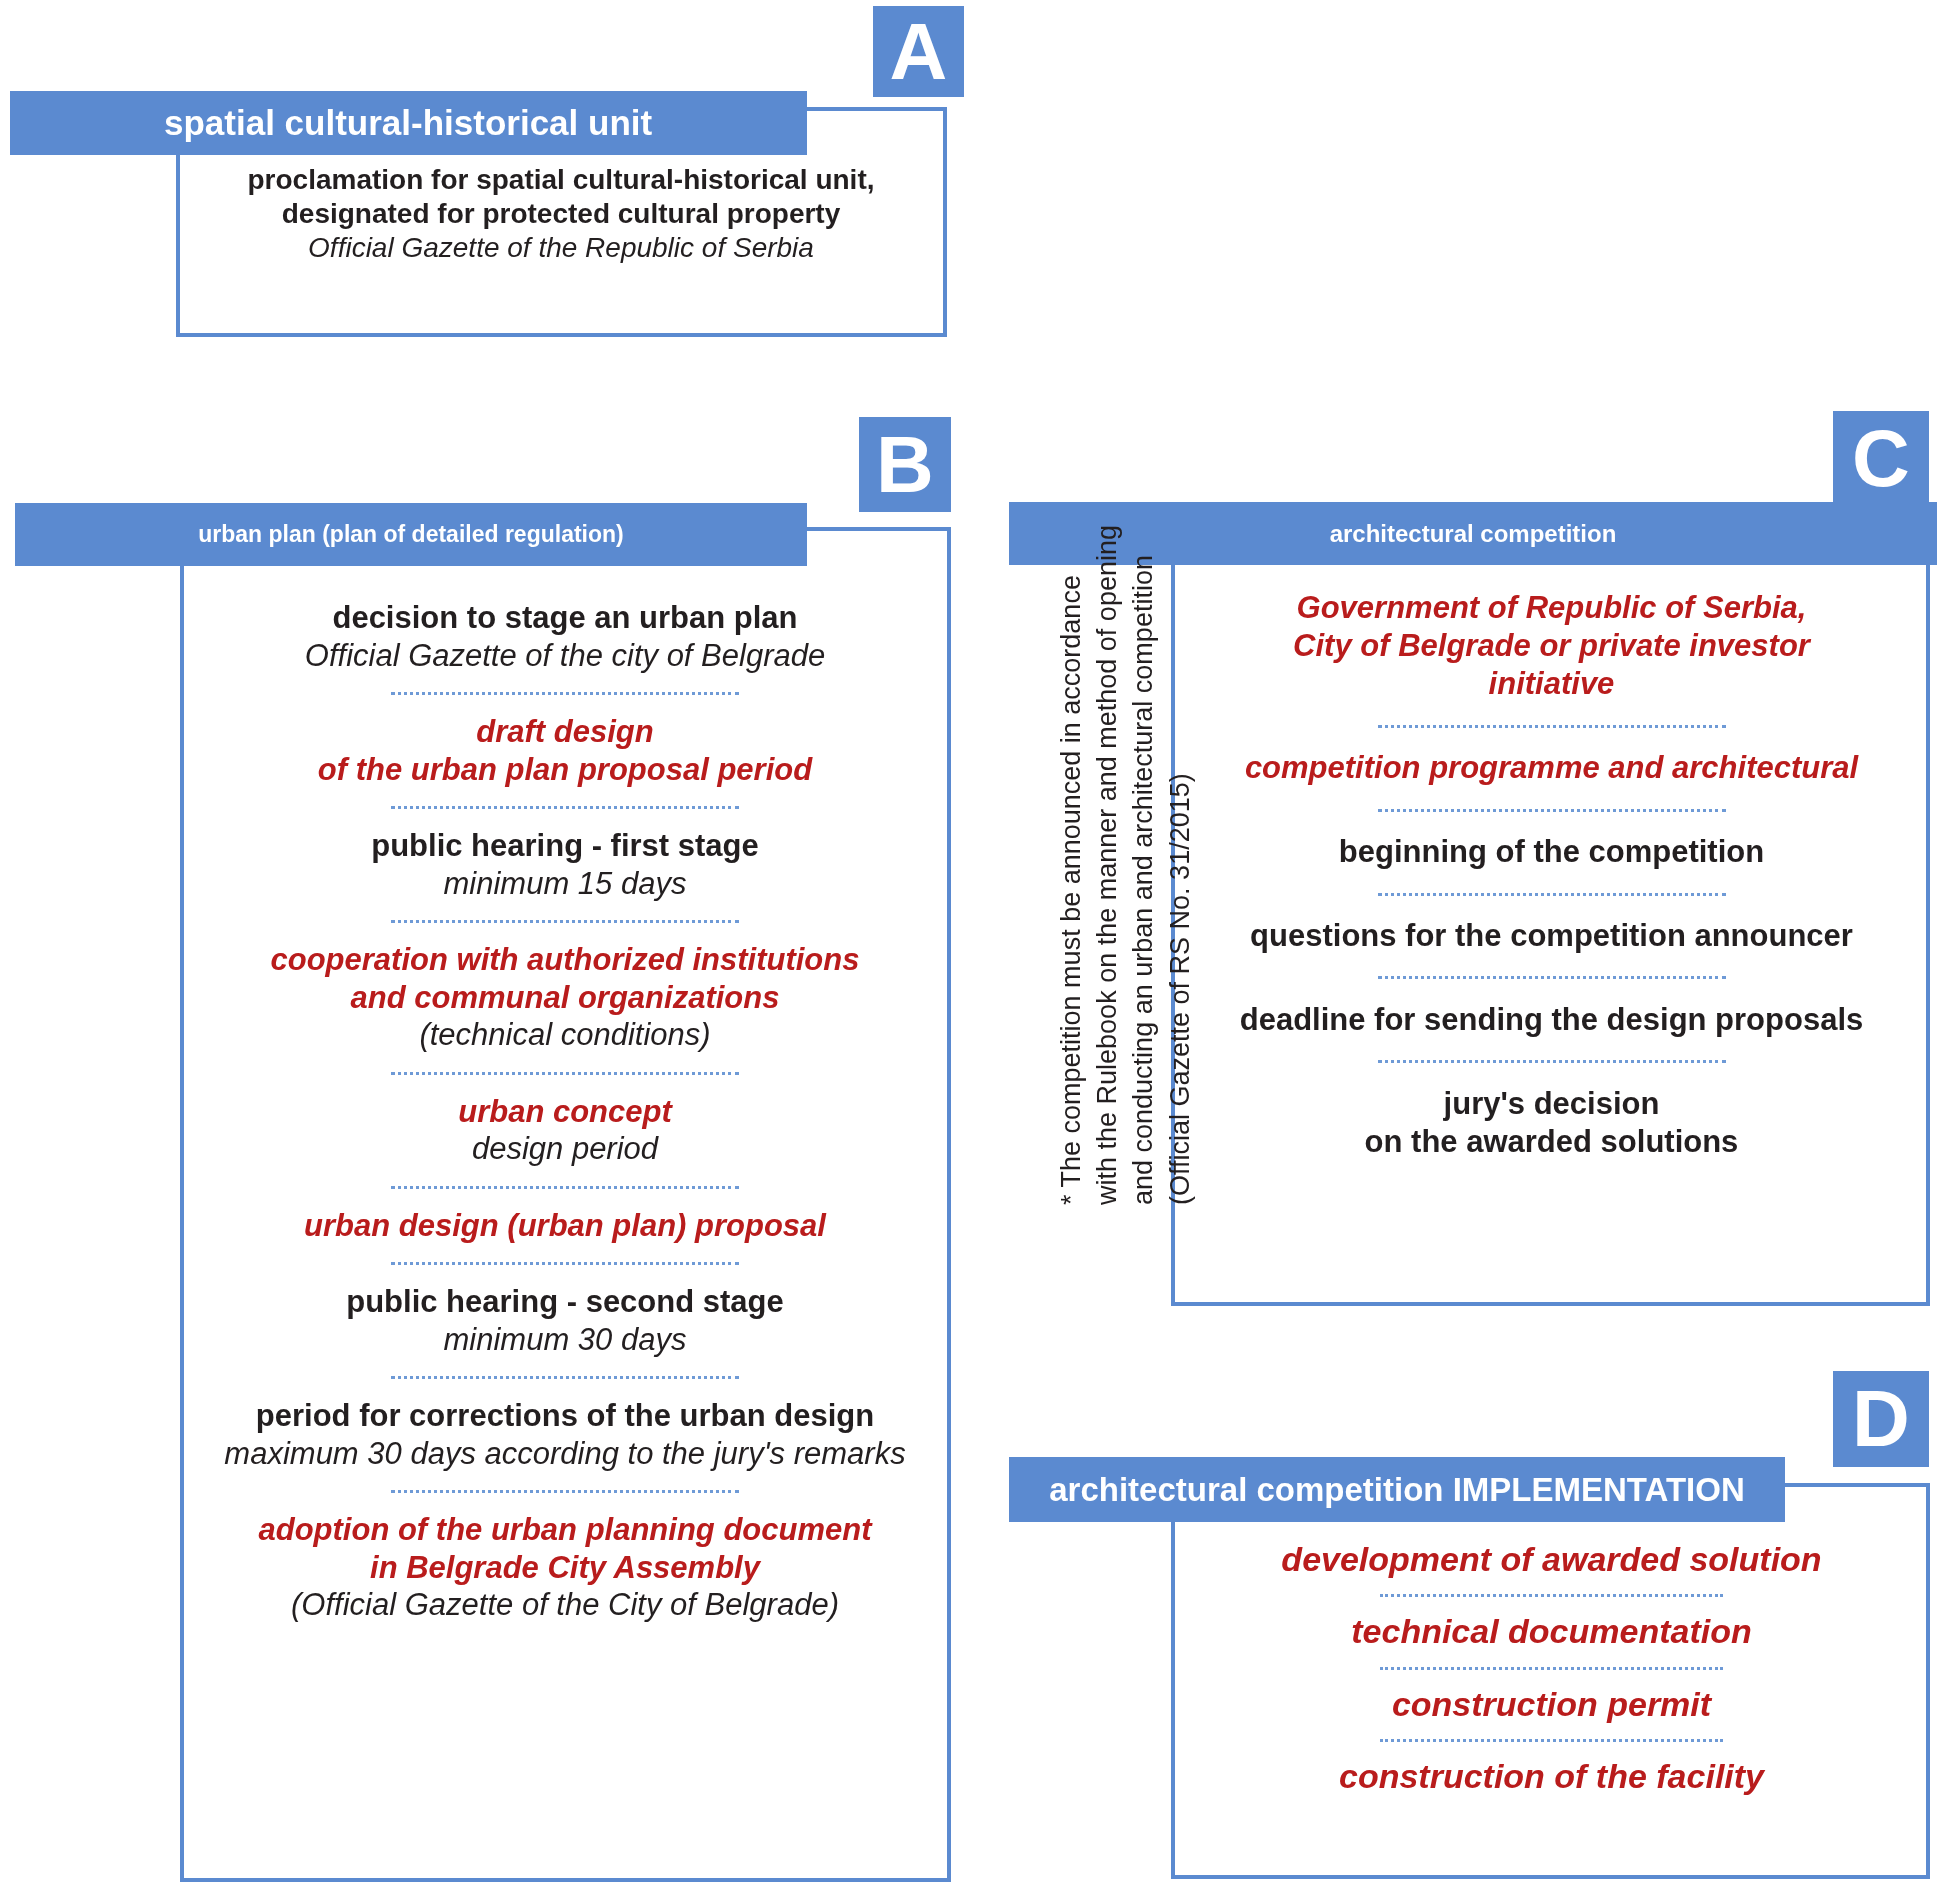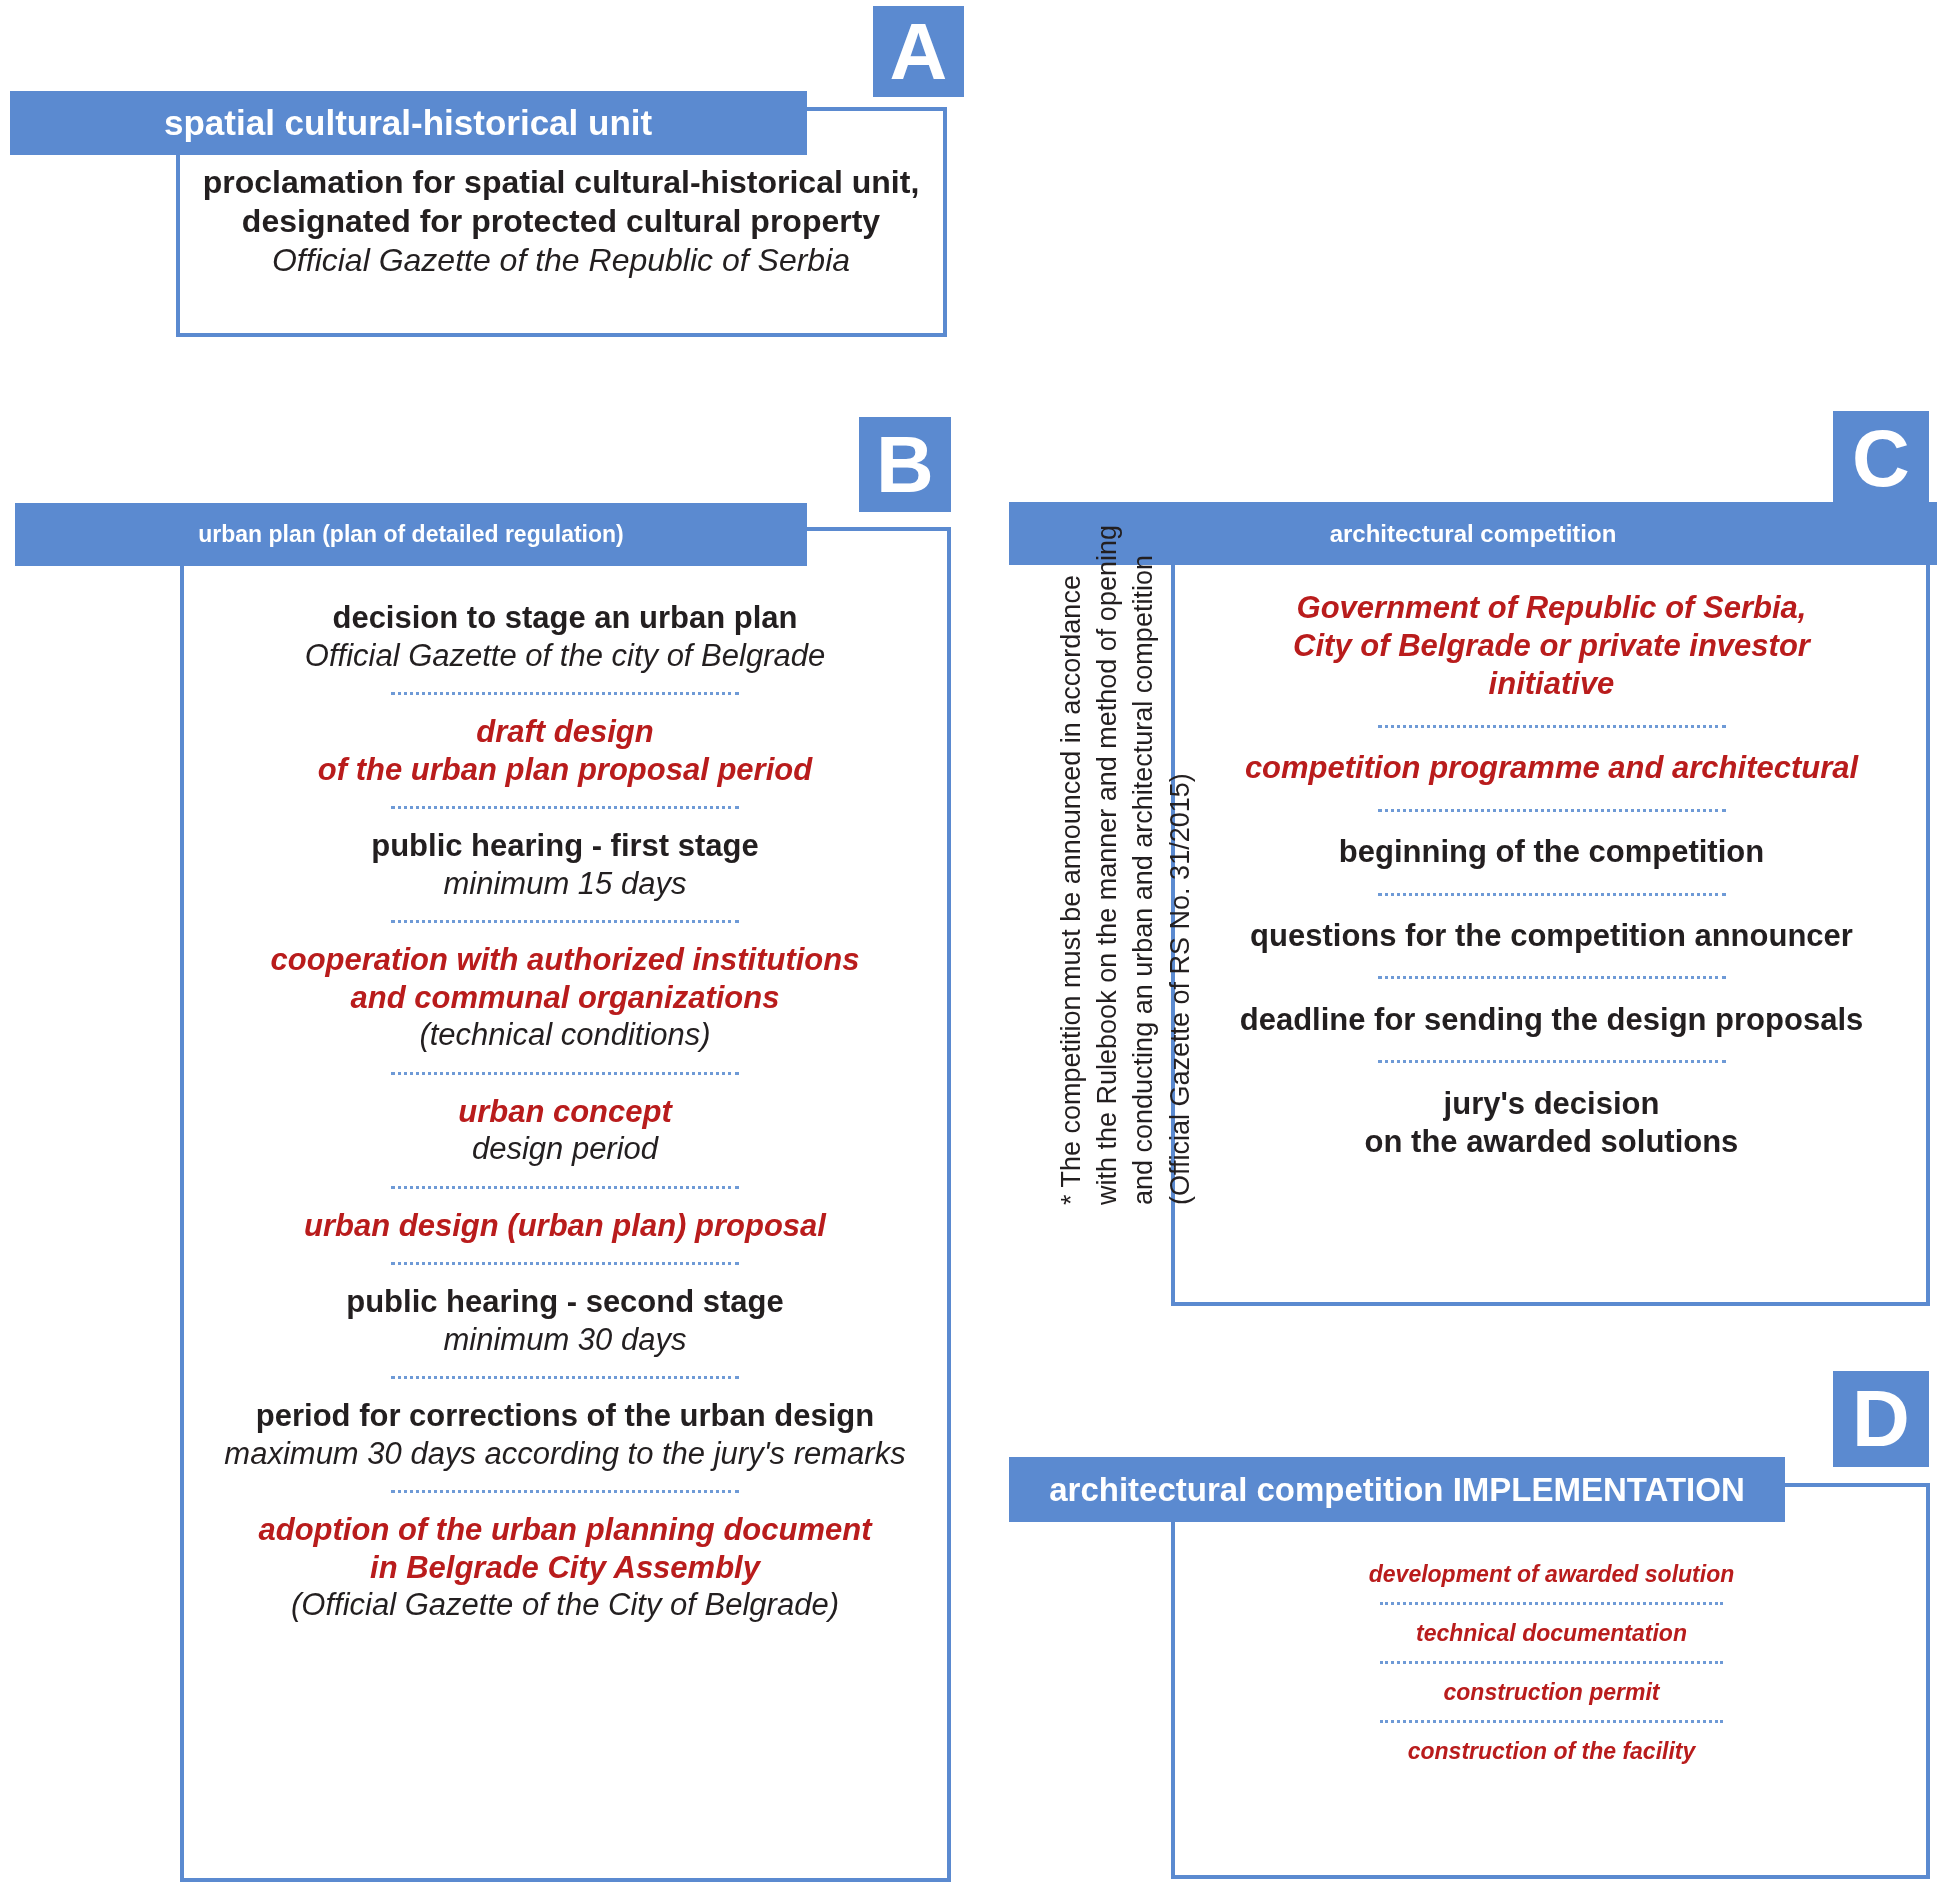--- a/index.html
+++ b/index.html
@@ -85,40 +85,40 @@
     color:#231f20;
     font-weight:400;
     font-style:normal;
   }
   .sidenote .sn-line{ display:block; }
 
   
   #sec-a-badge { left:873px; top:6.4px;  width:91px;  height:91px; font-size:80px; }
   #sec-a-box   { left:176px;  top:107px; width:771px; height:230px; }
   #sec-a-header{ left:9.6px;   top:91px; width:797px; height:64px; font-size:35px; }
-  #sec-a-stack { left:182px;  top:163px; width:758px; font-size:32px; line-height:1.22; }
+  #sec-a-stack { left:182px;  top:163px; width:758px; font-size:28px; line-height:1.22; }
 
   
   #sec-b-badge { left:859px; top:417px;  width:92px; height:95px; font-size:80px; }
   #sec-b-box   { left:180px;  top:527px;  width:771px; height:1355px; }
   #sec-b-header{ left:15px;   top:503px;  width:792px; height:63px; font-size:23px; }
   #sec-b-stack { left:185px;  top:599px; width:760px; font-size:31px; line-height:1.21; --sepw:348px; }
 
   
   #sec-c-badge { left:1833px; top:411px;  width:96px; height:96px; font-size:80px; }
   #sec-c-box   { left:1171px; top:527px;  width:759px; height:779px; }
   #sec-c-header{ left:1009px; top:502px;  width:928px; height:63px; font-size:24px; }
   #sec-c-stack { left:1178px; top:589px; width:747px; font-size:31px; line-height:1.23; --sepw:348px; }
   #sec-c-note  { left:1053px; top:1205px; font-size:27px; line-height:1.34; }
 
   
   #sec-d-badge { left:1833px; top:1371px; width:96px; height:96px; font-size:80px; }
   #sec-d-box   { left:1171px; top:1483px; width:759px; height:396px; }
   #sec-d-header{ left:1009px; top:1457px; width:776px; height:65px; font-size:33px; }
-  #sec-d-stack { left:1178px; top:1539px; width:747px; font-size:23px; line-height:1.22;margin-top:21px; --sepw:343px; }
+  #sec-d-stack { left:1178px; top:1539px; width:747px; font-size:34px; line-height:1.22; --sepw:343px; }
 </style>
 </head>
 <body>
 
 <div id="page">
 
   <div class="panel-box" id="sec-a-box"></div>
   <div class="badge" id="sec-a-badge">A</div>
   <div class="header-band" id="sec-a-header">spatial cultural-historical unit</div>
   <div class="stack" id="sec-a-stack">

